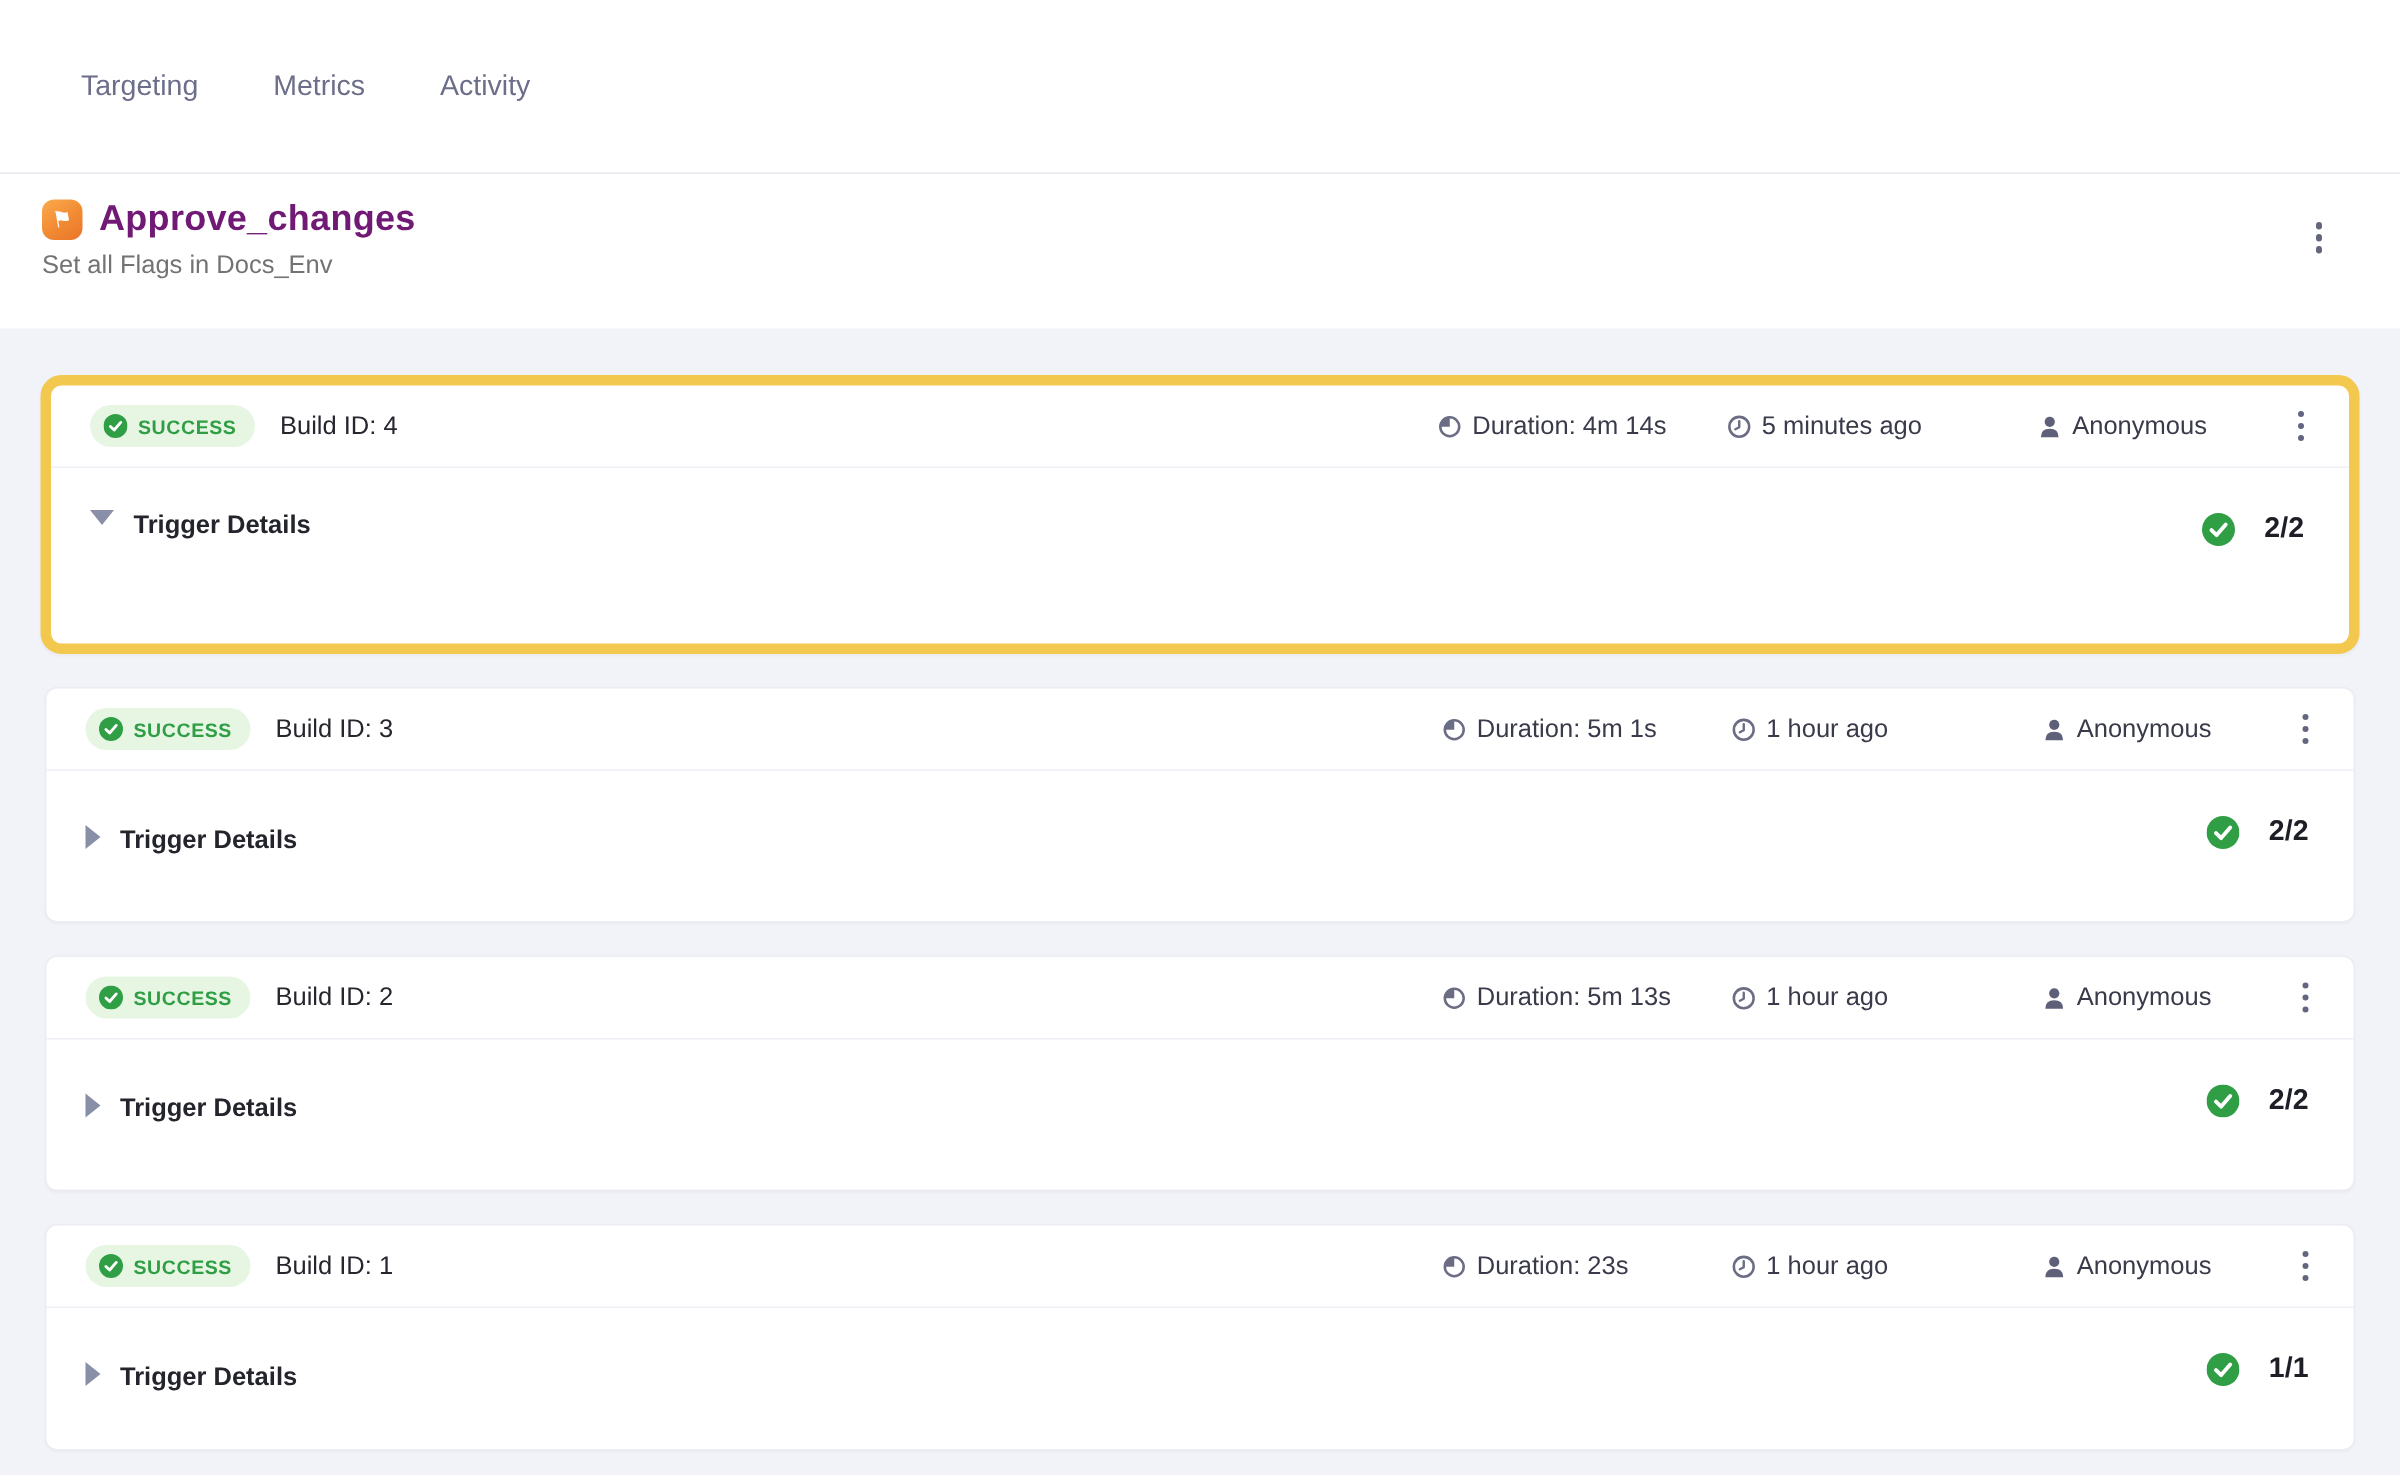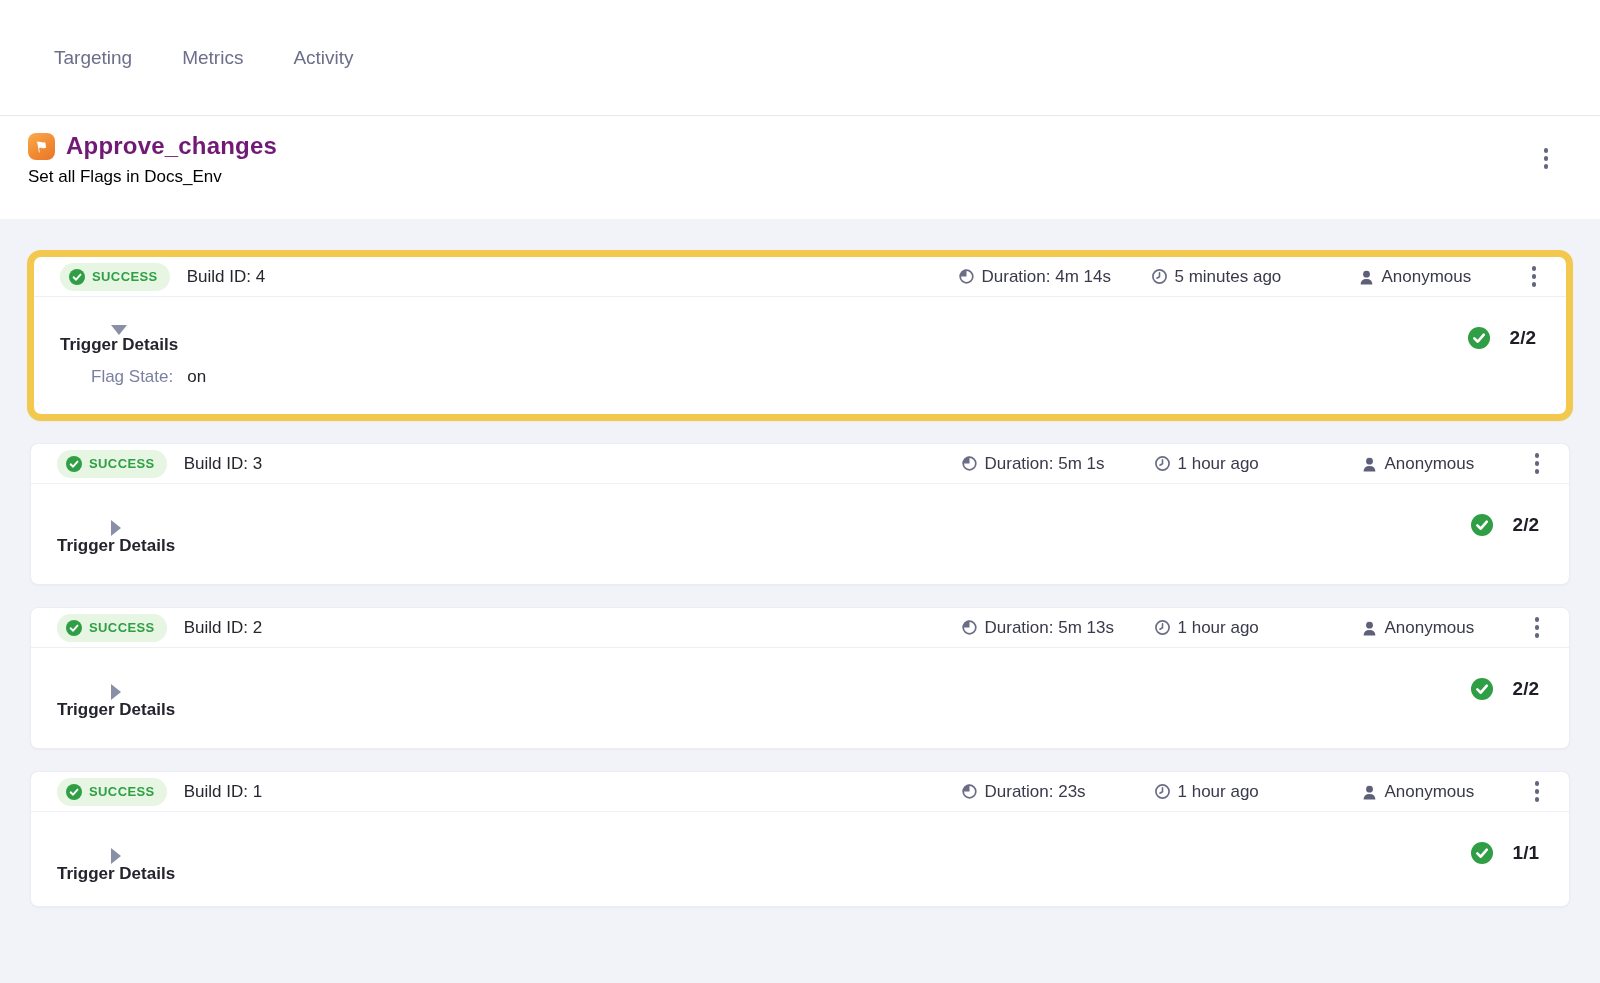--- a/index.html
+++ b/index.html
@@ -38,21 +38,21 @@
   }
   .title-row { display:flex; align-items:center; column-gap:11px; }
   .flag-app-icon {
     width:27px; height:27px; border-radius:8px;
     background:linear-gradient(145deg,#fbab4d 0%,#f18a33 55%,#e9752a 100%);
     display:flex; align-items:center; justify-content:center;
     color:#ffffff; font-size:15px; line-height:1;
   }
   .flag-app-icon span { transform:rotate(-10deg); display:block; }
   .page-title { font-size:24px; font-weight:700; color:#701a75; letter-spacing:.2px; }
-  .page-subtitle { margin-top:7px; font-size:17px; color:#000000; }
+  .page-subtitle { margin-top:7px; font-size:17px; color:#737373; }
 
   
   .kebab {
     background:none; border:none; cursor:pointer;
     display:flex; flex-direction:column; align-items:center; row-gap:3.5px;
     padding:4px;
   }
   .kebab i { width:4.5px; height:4.5px; border-radius:50%; background:#63667e; display:block; }
   .header-kebab { position:absolute; right:48px; top:28px; }
 
@@ -62,21 +62,21 @@
   .run-card {
     background:#ffffff; border:1px solid #ececf3; border-radius:8px;
     margin-bottom:22px;
     box-shadow:0 1px 2px rgba(40,41,61,0.04);
   }
   .run-card.highlight {
     border:7px solid #f3c84f; border-radius:14px; margin:0 -3px 22px -3px;
   }
 
   .run-header {
-    height:40px; display:flex; align-items:center;
+    height:55px; display:flex; align-items:center;
     padding:0 26px; border-bottom:1px solid #eef0f5;
   }
   .badge {
     display:inline-flex; align-items:center; column-gap:7px;
     background:#e6f6e3; border-radius:14px; padding:6px 12px 6px 9px;
   }
   .badge-label {
     font-size:13px; font-weight:700; color:#2f9e44; letter-spacing:.4px;
   }
   .buildid { margin-left:17px; font-size:17px; color:#25262e; }
@@ -87,22 +87,22 @@
   .mcol.time { width:207px; }
   .mcol.user { width:170px; }
   .micon { flex:0 0 auto; display:block; }
 
   .run-body { position:relative; padding:0 26px; }
   .run-body.expanded  { padding-top:28px; height:117px; }
   .run-body.collapsed { padding-top:36px; height:100px; }
   .run-body.short     { padding-top:36px; height:94px; }
 
   .trigger-row {
-    display:flex; align-items:center; column-gap:13px;
-    cursor:pointer; width:max-content;flex-direction:column;
+    display:flex; align-items:flex-start; column-gap:13px;
+    cursor:pointer; width:max-content;
   }
   .trigger-label { font-size:17px; font-weight:700; color:#23242c; }
   .tri { width:0; height:0; display:block; }
   .tri.down  { border-left:8px solid transparent; border-right:8px solid transparent; border-top:10px solid #8a8fa8; }
   .tri.right { border-top:8px solid transparent; border-bottom:8px solid transparent; border-left:10px solid #8a8fa8; }
 
   .flag-state { margin:12px 0 0 31px; display:flex; align-items:center; column-gap:14px; }
   .fs-label { font-size:17px; color:#7b80a1; }
   .fs-value { font-size:17px; color:#23242c; }
 
@@ -198,24 +198,20 @@
             <i></i>
             <i></i>
           </button>
       </div>
     </div>
     <div class="run-body expanded">
       <div class="trigger-row">
         <span class="tri down"></span>
         <span class="trigger-label">Trigger Details</span>
       </div>
-      <div class="flag-state">
-        <span class="fs-label">Flag State:</span>
-        <span class="fs-value">on</span>
-      </div>
       <div class="checks">
         <svg class="micon" width="22" height="22" viewBox="0 0 16 16">
             <use href="#i-check"></use>
           </svg>
         <span class="checks-label">2/2</span>
       </div>
     </div>
   </section>
 
   <section class="run-card">

